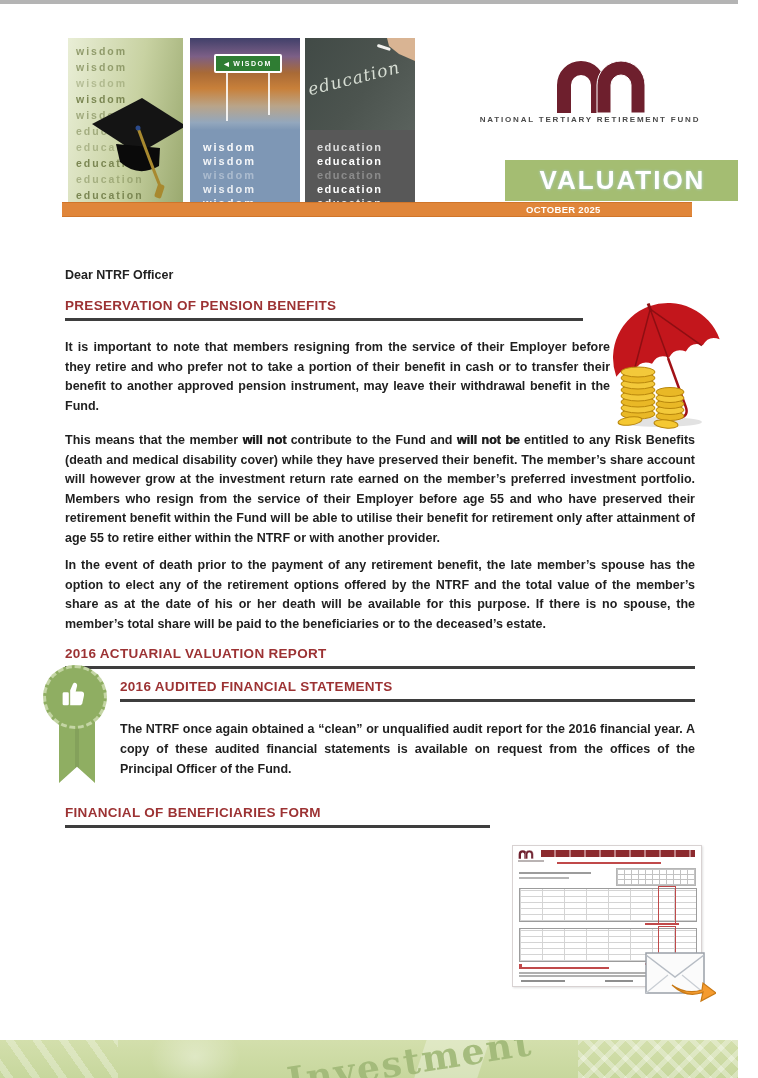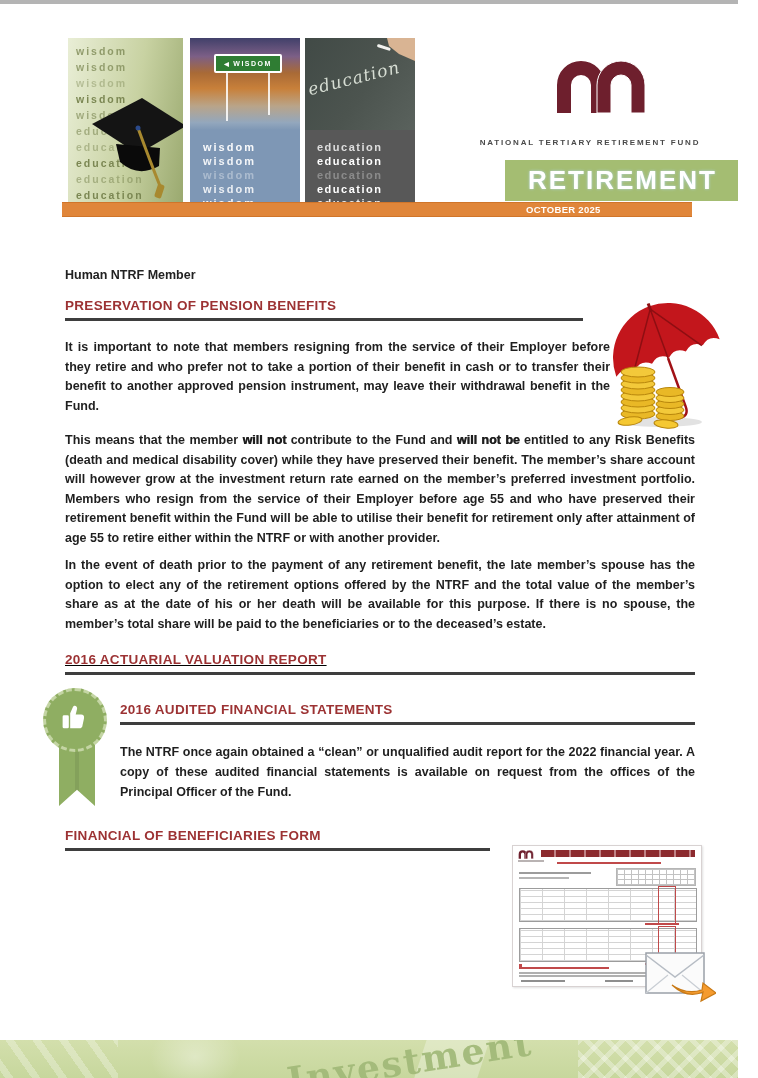--- a/index.html
+++ b/index.html
@@ -40,39 +40,39 @@
     font-family:"DejaVu Serif",serif;transform:rotate(-14deg);letter-spacing:1px;}
   .hand-svg{position:absolute;right:-2px;top:-2px;width:52px;height:40px;}
   .words-gray{height:73px;background:#585858;padding:10px 0 0 12px;}
   .words-gray span{font-size:11px;line-height:14px;color:#fff;letter-spacing:1.5px;}
   .words-gray span:nth-child(1){opacity:.8}.words-gray span:nth-child(2){opacity:1}
   .words-gray span:nth-child(3){opacity:.3}.words-gray span:nth-child(4){opacity:1}
   .words-gray span:nth-child(5){opacity:.9}
 
   
   .logo-svg{position:absolute;left:553px;top:55px;width:96px;height:58px;}
-  .org-name{position:absolute;left:462px;top:138px;width:256px;text-align:center;
+  .org-name{position:absolute;left:462px;top:115px;width:256px;text-align:center;
     font-size:8px;font-weight:bold;letter-spacing:1.8px;color:#4a4a4a;}
   .banner{position:absolute;left:505px;top:160px;width:235px;height:41px;background:#a4bd72;
     display:flex;align-items:center;justify-content:center;}
   .banner span{color:#fff;font-size:26px;font-weight:bold;letter-spacing:2px;text-shadow:0 0 3px rgba(178,214,238,.9);}
   .date-bar{position:absolute;left:62px;top:202px;width:630px;height:13px;background:#e0863a;
     border-top:1px solid #d0752a;border-bottom:1px solid #d0752a;}
   .date-bar span{position:absolute;left:464px;top:1px;font-size:9.5px;font-weight:bold;color:#fff;letter-spacing:.3px;}
 
   
   .main{position:absolute;left:65px;top:268px;width:630px;}
   .greeting{font-size:12.5px;font-weight:bold;color:#222;}
   .h-title{font-size:13.5px;font-weight:bold;color:#9c3233;letter-spacing:.3px;}
   .rule{height:3px;background:#3e3e3e;margin-top:5px;}
   .para{font-size:12.5px;font-weight:bold;color:#1f1f1f;line-height:19.5px;text-align:justify;margin:0;}
   .xb{text-shadow:.5px 0 0 currentColor;margin-top:29px;}
   .sec-preservation{margin-top:16px;}
-  .sec-actuarial{margin-top:18px;text-decoration:underline;}
-  .audited-block{position:relative;margin-top:27px;padding-left:55px;min-height:120px;}
+  .sec-actuarial{margin-top:12px;}
+  .audited-block{position:relative;margin-top:10px;padding-left:55px;min-height:120px;}
   .sec-nomination{margin-top:6px;}
 
   
   .badge{position:absolute;left:-22px;top:-14px;width:66px;height:125px;}
   .badge .ribbon{position:absolute;left:16px;top:44px;width:36px;height:74px;background:#8fae62;
     clip-path:polygon(0 0,100% 0,100% 100%,50% 78%,0 100%);}
   .badge .ribbon::after{content:"";position:absolute;left:16px;top:0;width:4px;height:100%;background:rgba(0,0,0,.07);}
   .badge .circle{position:absolute;left:0;top:0;width:58px;height:58px;border-radius:50%;
     background:#8fae62;border:3px dashed #c4d5a4;}
   .badge svg{position:absolute;left:10px;top:8px;width:44px;height:44px;}
@@ -187,28 +187,28 @@
       <span>education</span>
     </div>
   </div>
 
   <svg class="logo-svg" viewBox="0 0 96 58">
     <path d="M4,58 V30 A24,24 0 0 1 52,30 V58 H38 V30 A10,10 0 0 0 18,30 V58 Z" fill="#6e1f2d"></path>
     <path d="M44,58 V30 A24,24 0 0 1 92,30 V58 H78 V30 A10,10 0 0 0 58,30 V58 Z" fill="#6e1f2d" stroke="#ffffff" stroke-width="1"></path>
   </svg>
   <div class="org-name">NATIONAL TERTIARY RETIREMENT FUND</div>
   <div class="banner">
-    <span>RETIREMENT</span>
+    <span>VALUATION</span>
   </div>
   <div class="date-bar">
     <span>OCTOBER 2025</span>
   </div>
 
   <div class="main">
-    <div class="greeting">Human NTRF Member</div>
+    <div class="greeting">Dear NTRF Officer</div>
 
     <section class="sec-preservation">
       <div class="h-title">PRESERVATION OF PENSION BENEFITS</div>
       <div class="rule" style="width:518px"></div>
       <p class="para" style="width:545px;margin-top:17px">It is important to note that members resigning from the service of their Employer before they retire and who prefer not to take a portion of their benefit in cash or to transfer their benefit to another approved pension instrument, may leave their withdrawal benefit in the Fund.</p>
       <p class="para" style="margin-top:15px"><span>This means that the member </span><span class="xb">will not</span><span> contribute to the Fund and </span><span class="xb">will not be</span><span> entitled to any Risk Benefits (death and medical disability cover) while they have preserved their benefit.  The member’s share account will however grow at the investment return rate earned on the member’s preferred investment portfolio.  Members who resign from the service of their Employer before age 55 and who have preserved their retirement benefit within the Fund will be able to utilise their benefit for retirement only after attainment of age 55 to retire either within the NTRF or with another provider.</span></p>
       <p class="para" style="margin-top:8px">In the event of death prior to the payment of any retirement benefit, the late member’s spouse has the option to elect any of the retirement options offered by the NTRF and the total value of the member’s share as at the date of his or her death will be available for this purpose. If there is no spouse, the member’s total share will be paid to the beneficiaries or to the deceased’s estate.</p>
     </section>
 
     <section class="sec-actuarial">
@@ -222,21 +222,21 @@
         <div class="circle"></div>
         <svg viewBox="0 0 64 64">
           <g fill="#ffffff">
             <rect x="14" y="28" width="9" height="19" rx="2"></rect>
             <path d="M25 47 h13 c3 0 5-2 5-5 l2-9 c1-4-1-6-4-6 h-8 l2-8 c1-4-4-7-6-3 l-4 9 v22 z"></path>
           </g>
         </svg>
       </div>
       <div class="h-title">2016 AUDITED FINANCIAL STATEMENTS</div>
       <div class="rule" style="width:575px"></div>
-      <p class="para" style="margin-top:17px;line-height:20px">The NTRF once again obtained a “clean” or unqualified audit report for the 2022 financial year.  A copy of these audited financial statements is available on request from the offices of the Principal Officer of the Fund.</p>
+      <p class="para" style="margin-top:17px;line-height:20px">The NTRF once again obtained a “clean” or unqualified audit report for the 2016 financial year.  A copy of these audited financial statements is available on request from the offices of the Principal Officer of the Fund.</p>
     </section>
 
     <section class="sec-nomination">
       <div class="h-title">FINANCIAL OF BENEFICIARIES FORM</div>
       <div class="rule" style="width:425px"></div>
     </section>
   </div>
 
   <svg class="umbrella" viewBox="0 0 112 132">
     <ellipse cx="52" cy="124" rx="42" ry="5" fill="#e2e2e2"></ellipse>

